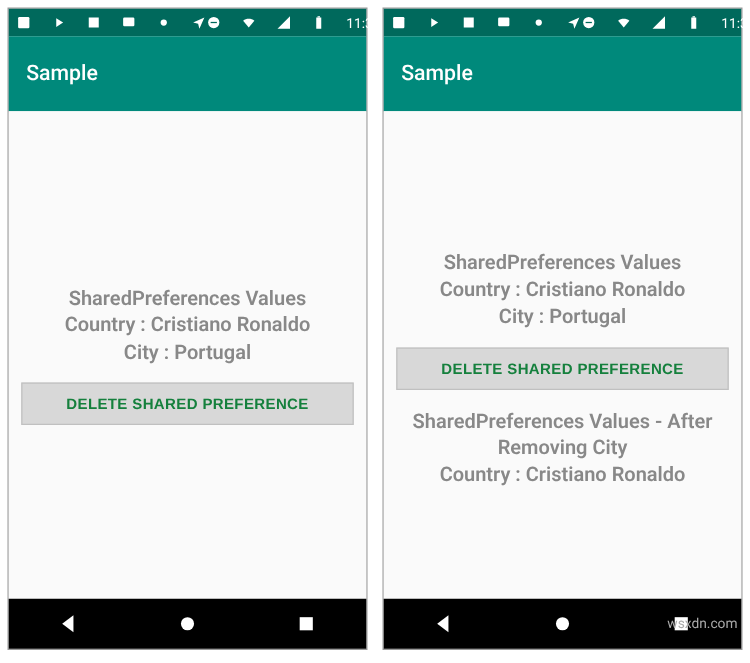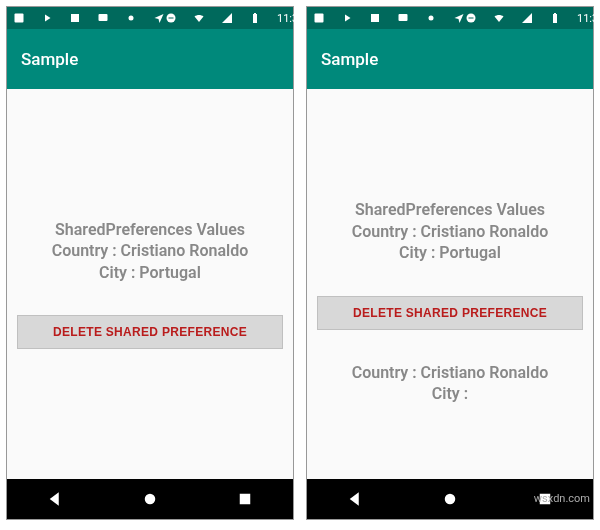--- a/index.html
+++ b/index.html
@@ -54,21 +54,20 @@
       font-weight: 500;
     }
     .content {
       flex: 1;
       background: #fafafa;
       display: flex;
       flex-direction: column;
       justify-content: center;
       align-items: center;
       padding: 0 10px;
-      gap: 18px;
     }
     .content-top {
       justify-content: flex-start;
       padding-top: 110px;
     }
     .pref-text {
       color: #888;
       font-size: 16px;
       font-weight: 600;
       text-align: center;
@@ -77,21 +76,21 @@
     }
     .pref-text-after {
       margin-top: 14px;
       margin-bottom: 0;
     }
     .delete-btn {
       width: 100%;
       height: 34px;
       background: #d8d8d8;
       border: 1px solid #c0c0c0;
-      color: #b91c1c;
+      color: #15803d;
       font-size: 12px;
       font-weight: 700;
       letter-spacing: 0.3px;
       cursor: pointer;
       text-transform: uppercase;
     }
     .nav-bar {
       height: 40px;
       background: #000;
       display: flex;
@@ -222,22 +221,22 @@
     <span>Sample</span>
   </div>
   <div class="content content-top">
     <div class="pref-text">
       <div>SharedPreferences Values</div>
       <div>Country : Cristiano Ronaldo</div>
       <div>City : Portugal</div>
     </div>
     <button class="delete-btn">DELETE SHARED PREFERENCE</button>
     <div class="pref-text pref-text-after">
+      <div>SharedPreferences Values - After Removing City</div>
       <div>Country : Cristiano Ronaldo</div>
-      <div>City :</div>
     </div>
   </div>
   <div class="nav-bar">
     <svg class="nav-icon" viewBox="0 0 24 24">
         <path d="M17 3l-12 9 12 9z"></path>
       </svg>
     <svg class="nav-icon" viewBox="0 0 24 24">
         <circle cx="12" cy="12" r="7"></circle>
       </svg>
     <svg class="nav-icon" viewBox="0 0 24 24">

